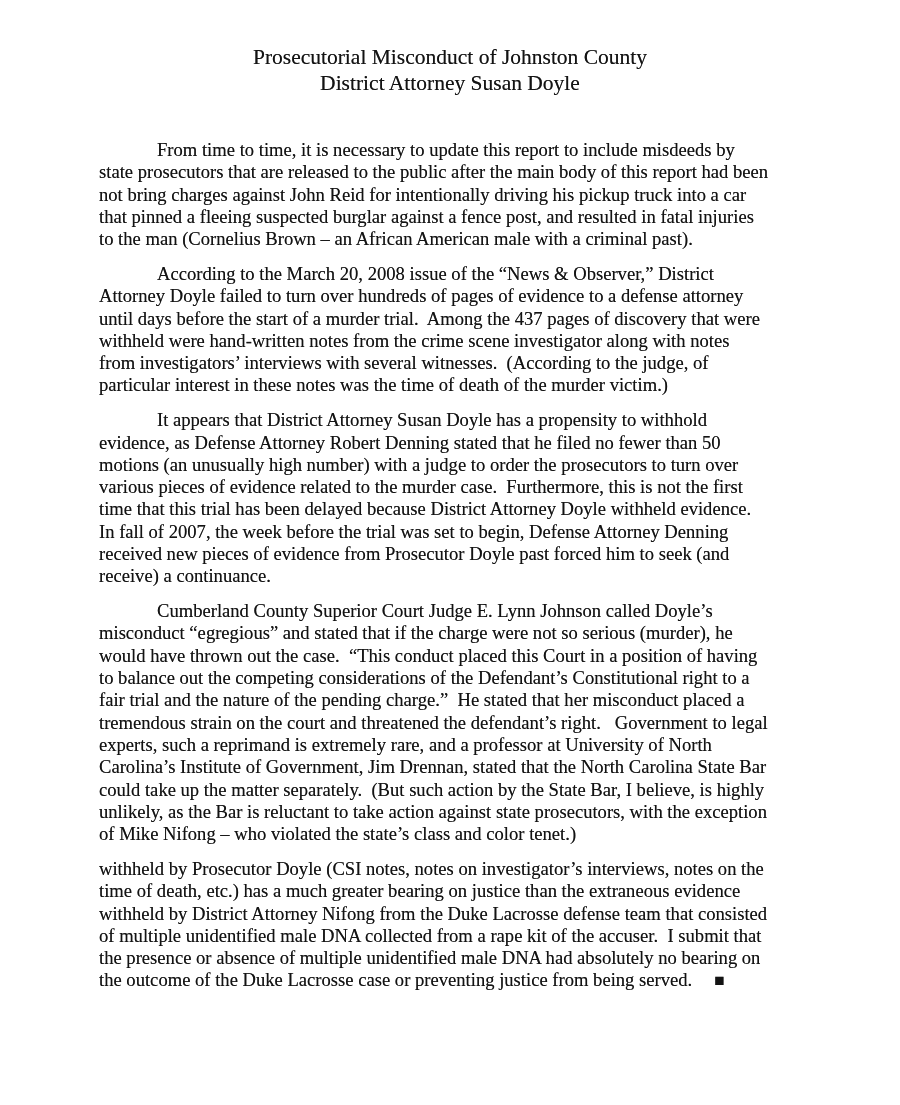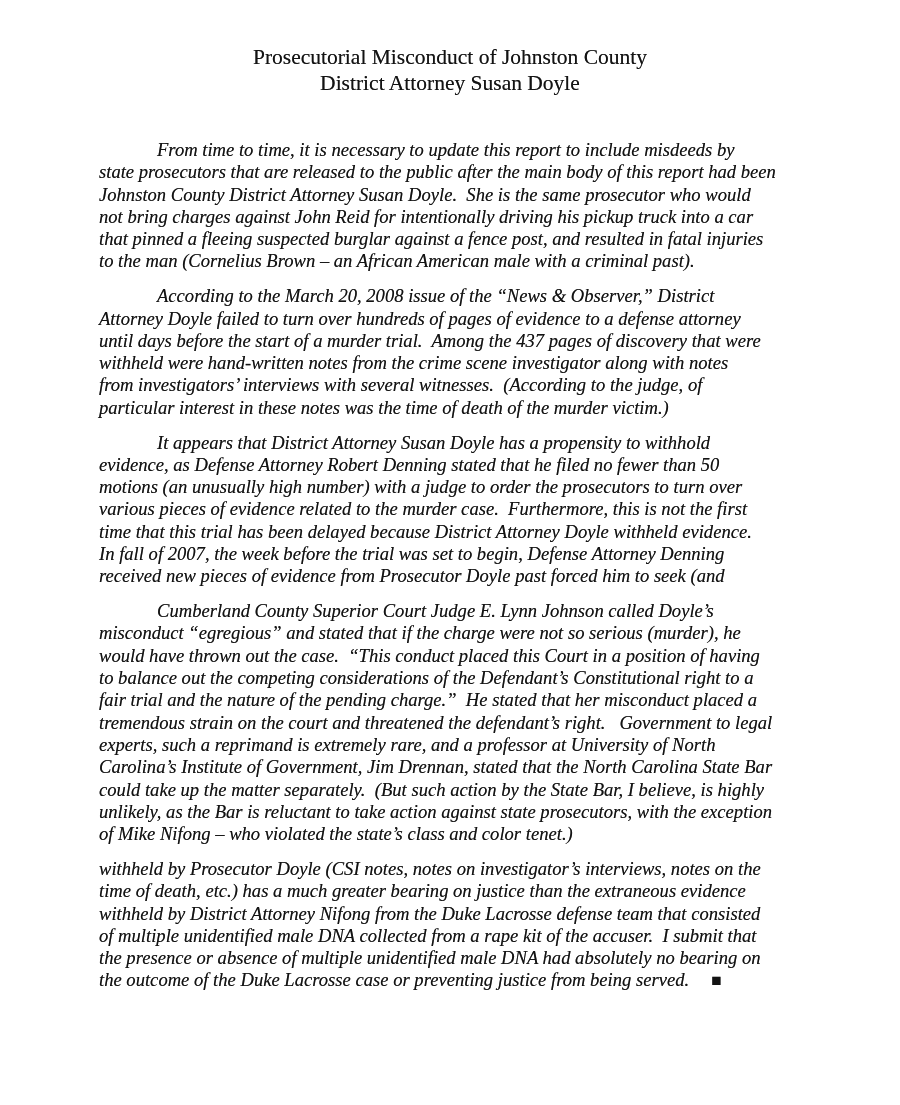--- a/index.html
+++ b/index.html
@@ -29,21 +29,20 @@
     text-shadow: 0 0 0.5px rgba(0,0,0,0.55);
   }
   .body-text {
     position: absolute;
     top: 139px;
     left: 99px;
     width: 716px;
     font-size: 18.6px;
     line-height: 22.3px;
     text-shadow: 0 0 0.5px rgba(0,0,0,0.55);
-    font-style: italic;
   }
   .para {
     margin: 0 0 12.5px 0;
     padding: 0;
   }
   .line {
     display: block;
     white-space: pre;
   }
   .line.first {
@@ -62,21 +61,20 @@
   <h1 class="doc-title">
     <span class="line">Prosecutorial Misconduct of Johnston County</span>
     <span class="line">District Attorney Susan Doyle</span>
   </h1>
 
   <div class="body-text">
 
     <p class="para">
       <span class="line first">From time to time, it is necessary to update this report to include misdeeds by</span>
       <span class="line">state prosecutors that are released to the public after the main body of this report had been</span>
-      <span class="line">Johnston County District Attorney Susan Doyle.  She is the same prosecutor who would</span>
       <span class="line">not bring charges against John Reid for intentionally driving his pickup truck into a car</span>
       <span class="line">that pinned a fleeing suspected burglar against a fence post, and resulted in fatal injuries</span>
       <span class="line">to the man (Cornelius Brown – an African American male with a criminal past).</span>
     </p>
 
     <p class="para">
       <span class="line first">According to the March 20, 2008 issue of the “News &amp; Observer,” District</span>
       <span class="line">Attorney Doyle failed to turn over hundreds of pages of evidence to a defense attorney</span>
       <span class="line">until days before the start of a murder trial.  Among the 437 pages of discovery that were</span>
       <span class="line">withheld were hand-written notes from the crime scene investigator along with notes</span>
@@ -85,20 +83,21 @@
     </p>
 
     <p class="para">
       <span class="line first">It appears that District Attorney Susan Doyle has a propensity to withhold</span>
       <span class="line">evidence, as Defense Attorney Robert Denning stated that he filed no fewer than 50</span>
       <span class="line">motions (an unusually high number) with a judge to order the prosecutors to turn over</span>
       <span class="line">various pieces of evidence related to the murder case.  Furthermore, this is not the first</span>
       <span class="line">time that this trial has been delayed because District Attorney Doyle withheld evidence.</span>
       <span class="line">In fall of 2007, the week before the trial was set to begin, Defense Attorney Denning</span>
       <span class="line">received new pieces of evidence from Prosecutor Doyle past forced him to seek (and</span>
+      <span class="line">receive) a continuance.</span>
     </p>
 
     <p class="para">
       <span class="line first">Cumberland County Superior Court Judge E. Lynn Johnson called Doyle’s</span>
       <span class="line">misconduct “egregious” and stated that if the charge were not so serious (murder), he</span>
       <span class="line">would have thrown out the case.  “This conduct placed this Court in a position of having</span>
       <span class="line">to balance out the competing considerations of the Defendant’s Constitutional right to a</span>
       <span class="line">fair trial and the nature of the pending charge.”  He stated that her misconduct placed a</span>
       <span class="line">tremendous strain on the court and threatened the defendant’s right.   Government to legal</span>
       <span class="line">experts, such a reprimand is extremely rare, and a professor at University of North</span>

